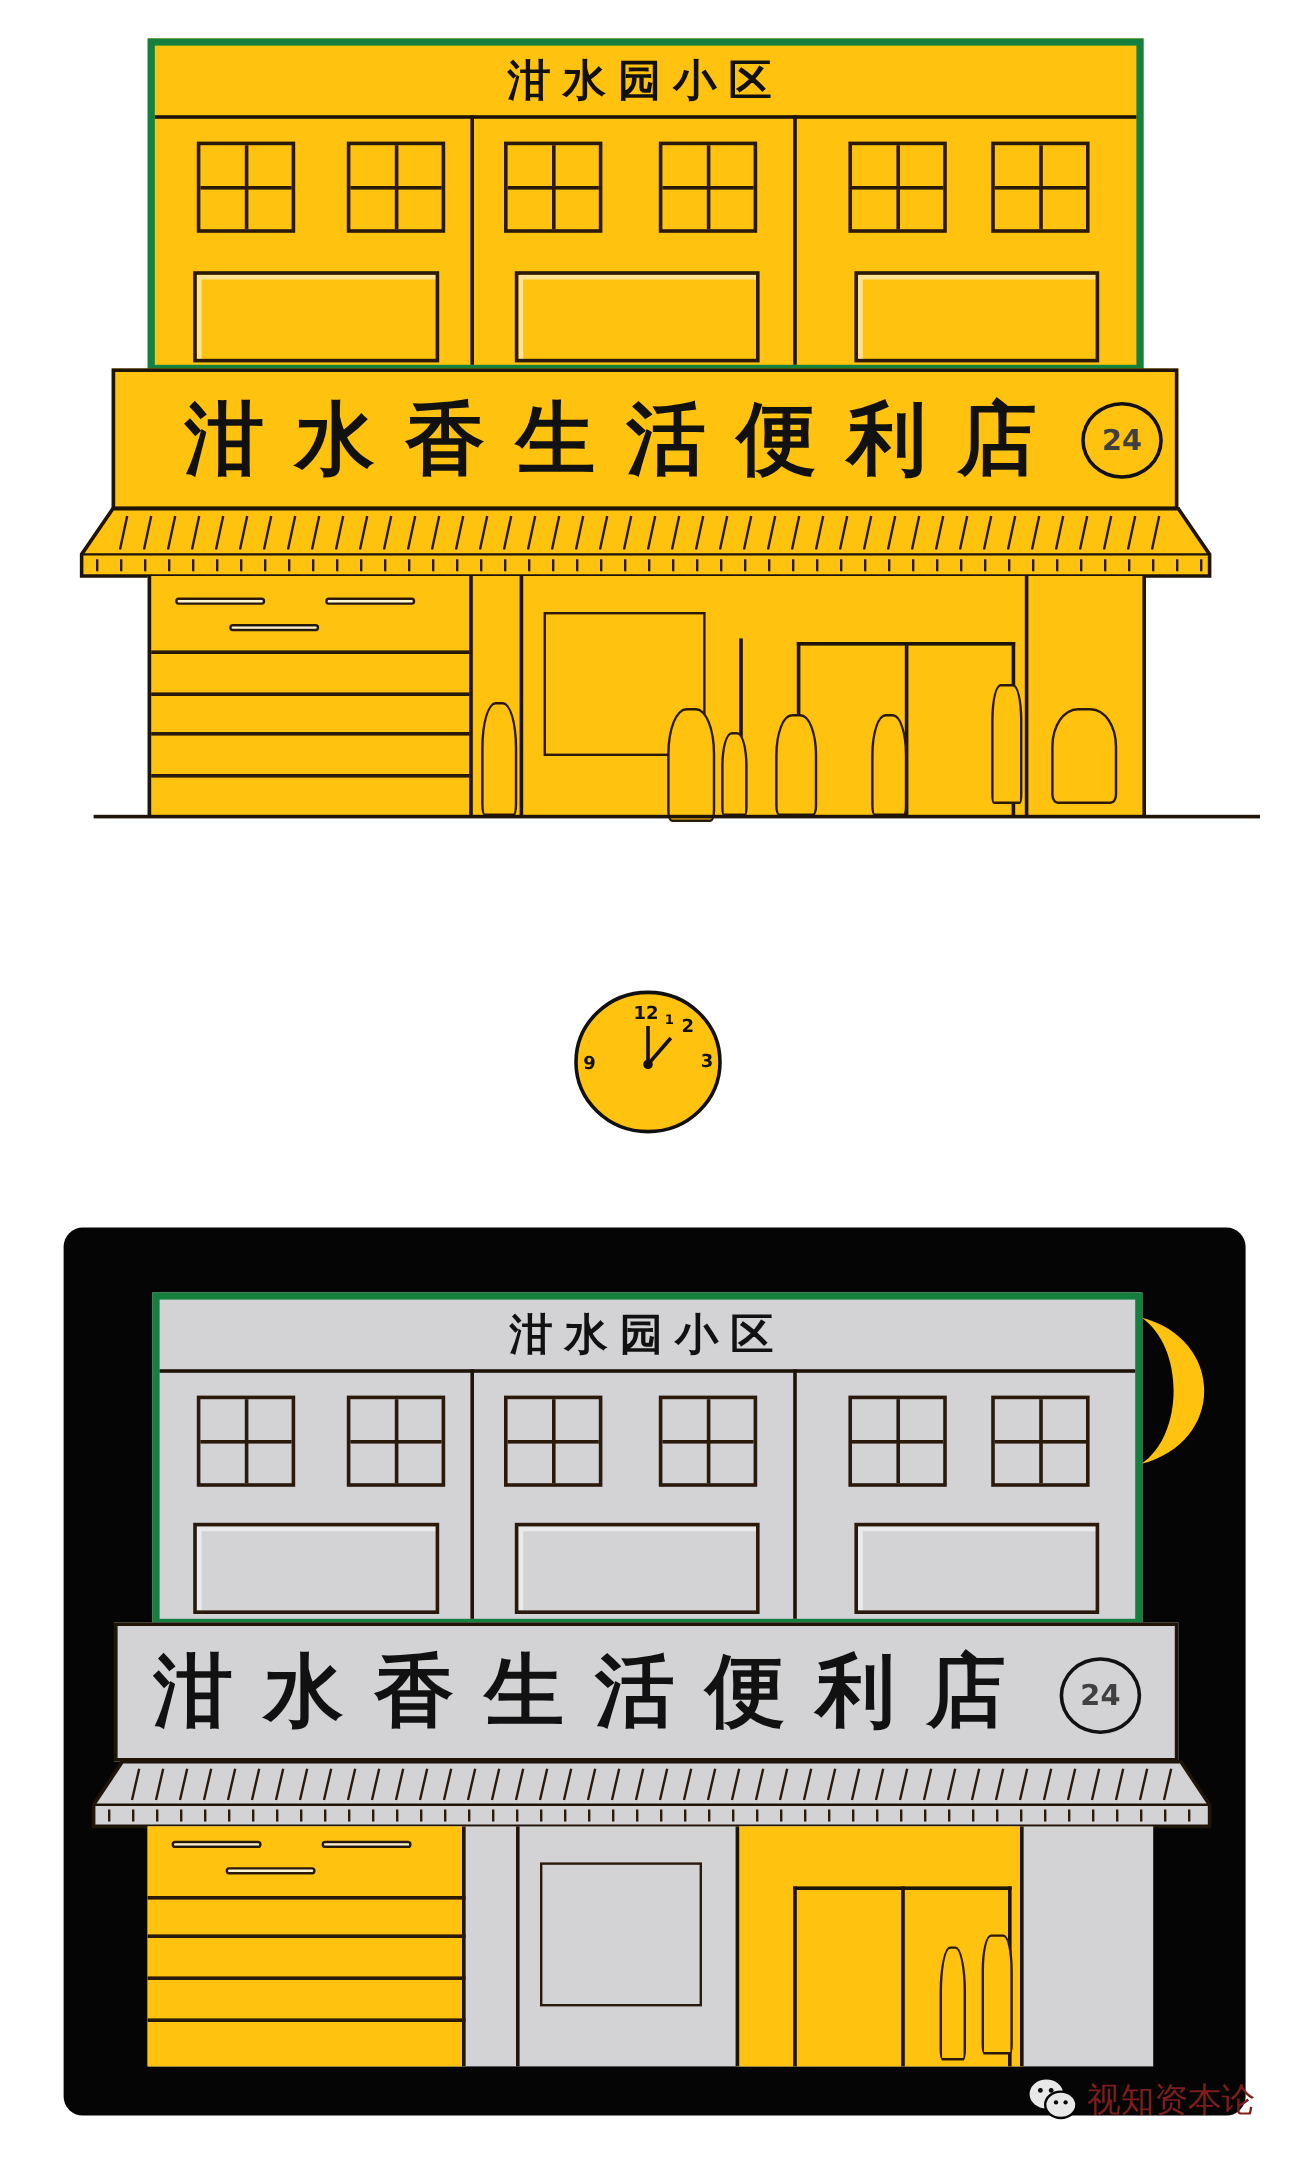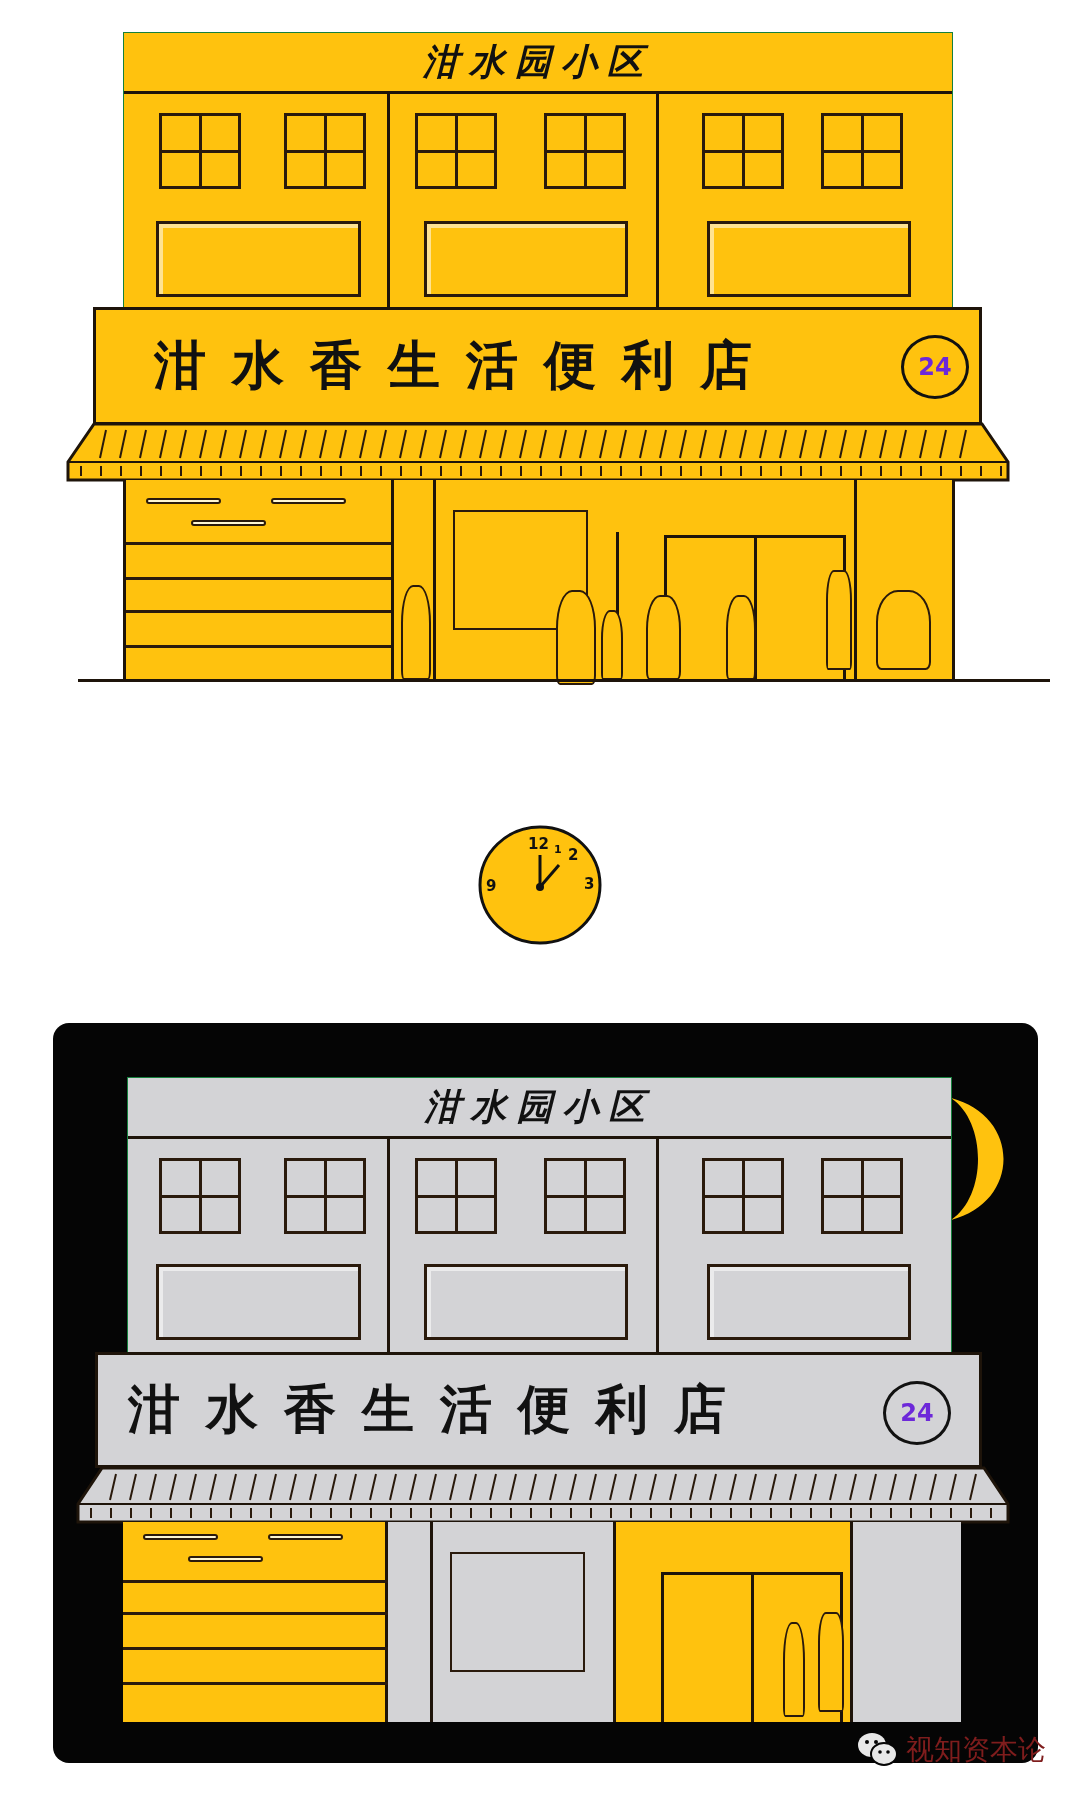--- a/index.html
+++ b/index.html
@@ -1,31 +1,31 @@
 <!DOCTYPE html>
 <html><head>
 <meta charset="utf-8">
 <style>
   html, body { margin:0; padding:0; }
   body { width:1080px; height:1800px; background:#ffffff; position:relative; overflow:hidden;
          font-family:"DejaVu Sans", sans-serif; }
   .abs { position:absolute; box-sizing:border-box; }
   .scene { position:absolute; left:0; width:1080px; }
   
-  .bld { position:absolute; background:var(--wall); border:1px solid #15803d; box-sizing:border-box;font-style:italic; }
+  .bld { position:absolute; background:var(--wall); border:6px solid #15803d; box-sizing:border-box; }
   .hdr { position:absolute; left:0; right:0; top:0; height:58px; border-bottom:3px solid #1e140a; display:flex; align-items:center; justify-content:center; }
   .hdr span { font-size:36px; font-weight:bold; letter-spacing:10px; color:#111; font-family:"DejaVu Sans", sans-serif; }
   .coldiv { position:absolute; top:58px; bottom:0; width:3px; background:#1e140a; }
   .win { position:absolute; width:82px; height:76px; border:3px solid #2a1a0c; box-sizing:border-box; }
   .win:before { content:""; position:absolute; left:50%; top:0; bottom:0; width:3px; margin-left:-1px; background:#2a1a0c; }
   .win:after  { content:""; position:absolute; top:50%; left:0; right:0; height:3px; margin-top:-1px; background:#2a1a0c; }
   .panel { position:absolute; height:76px; border:3px solid #2a1a0c; box-sizing:border-box; box-shadow: inset 4px 4px 0 rgba(255,255,255,0.55); }
   .sign { position:absolute; background:var(--wall); border:3px solid #1e140a; box-sizing:border-box; display:flex; align-items:center; }
-  .sign .txt { font-size:52px; font-weight:bold; color:#111; letter-spacing:26px; margin-left:58px; white-space:nowrap; }
-  .badge { position:absolute; width:68px; height:64px; border:3px solid #111; border-radius:50%; box-sizing:border-box; display:flex; align-items:center; justify-content:center; font-size:24px; font-weight:bold; color:#6d28d9; }
+  .sign .txt { font-size:66px; font-weight:bold; color:#111; letter-spacing:26px; margin-left:58px; white-space:nowrap; }
+  .badge { position:absolute; width:68px; height:64px; border:3px solid #111; border-radius:50%; box-sizing:border-box; display:flex; align-items:center; justify-content:center; font-size:24px; font-weight:bold; color:#404040; }
   .awning { position:absolute; box-sizing:border-box; }
   .store { position:absolute; box-sizing:border-box; }
   .ground { position:absolute; height:3px; background:#1e140a; }
   .shelf { position:absolute; height:3px; background:#2a1a0c; }
   .light { position:absolute; height:6px; border:2px solid #2a1a0c; border-radius:3px; background:#fff6d0; box-sizing:border-box; }
   .poster { position:absolute; border:2px solid #2a1a0c; box-sizing:border-box; }
   .person { position:absolute; background:var(--fig); border:2px solid #2a1a0c; border-radius:40% 40% 10% 10%; box-sizing:border-box; }
 </style>
 </head>
 <body>

